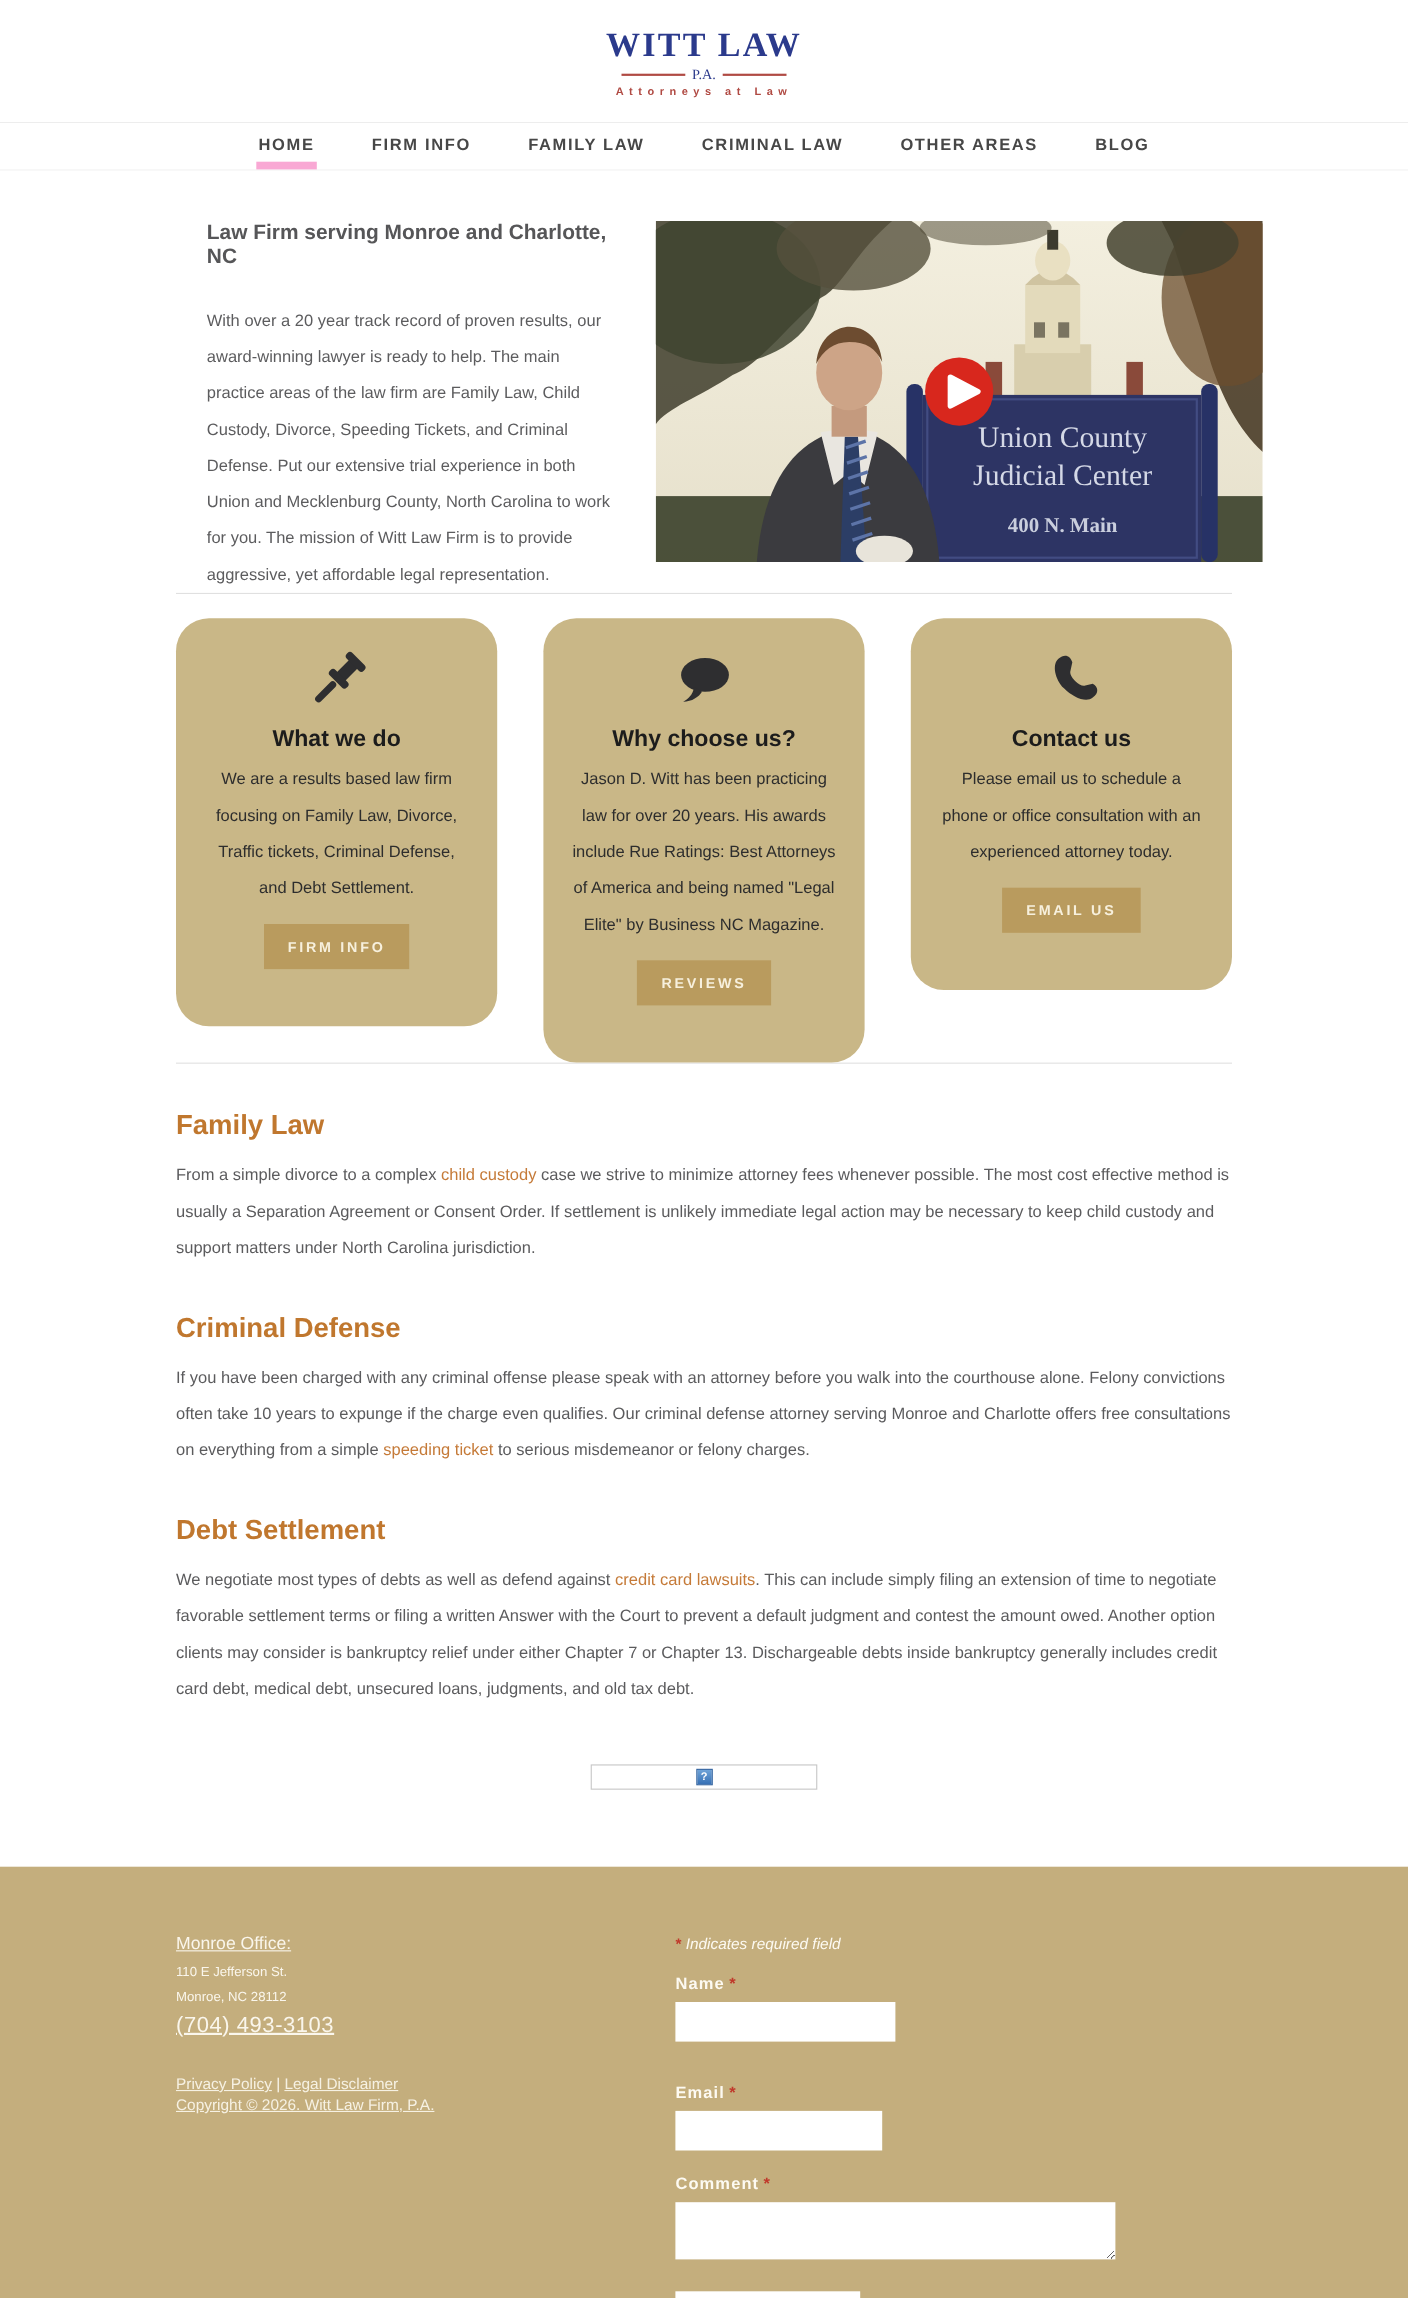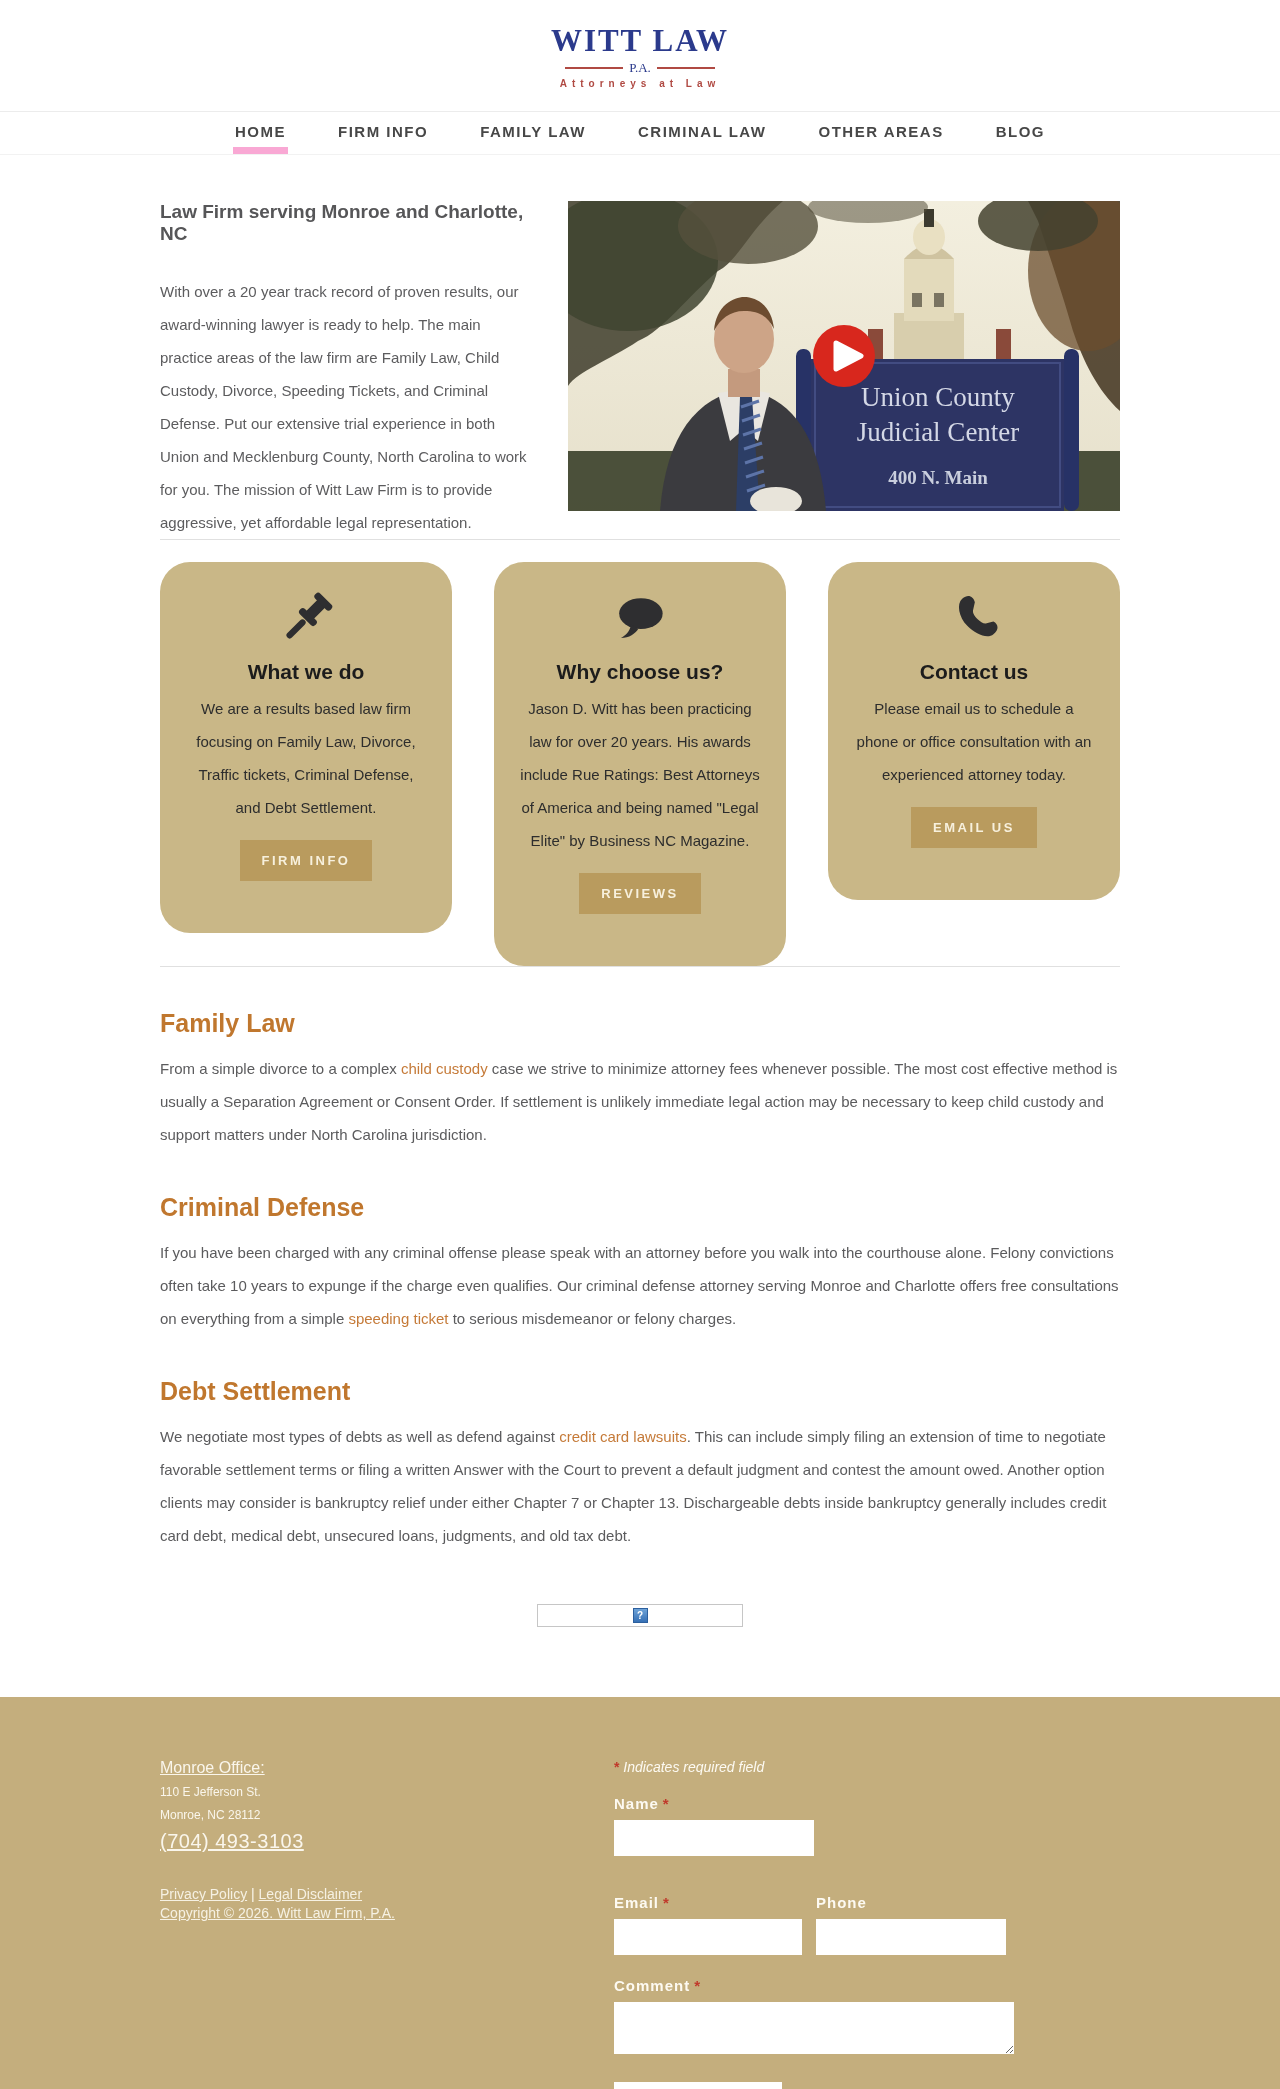--- a/index.html
+++ b/index.html
@@ -18,21 +18,21 @@
   
   .site-nav { height:43px; display:flex; justify-content:center; gap:48px; background:#fff; border-bottom:1px solid #f2f2f2; }
   .site-nav a { display:inline-block; text-decoration:none; color:#474747; font-size:15px; font-weight:bold; letter-spacing:1.5px; padding:11px 2px 0; }
   .site-nav a.active { border-bottom:7px solid #f9a8d4; padding-bottom:18px; }
 
   
   .container { width:960px; margin:0 auto; }
   hr.sep { border:none; border-top:1px solid #e0e0e0; margin:0; }
 
   
-  .hero { display:flex; gap:34px; padding-top:46px; }
+  .hero { display:flex; gap:34px; padding-top:46px;margin-left:28px; }
   .hero-text { width:374px; flex:none; }
   .hero-text h1 { font-size:19px; font-weight:bold; color:#565658; margin-bottom:30px; }
   .hero-text p { font-size:15px; color:#5c5c5e; line-height:33px; }
   .video-thumb { position:relative; width:552px; height:310px; flex:none; cursor:pointer; overflow:hidden; }
   .video-thumb svg { display:block; }
   .hero-sep { margin-top:20px; }
 
   
   .cards { display:flex; gap:42px; margin-top:22px; align-items:flex-start; }
   .card { width:292px; background:#c9b787; border-radius:30px; padding:28px 24px 52px; text-align:center; }
@@ -265,24 +265,20 @@
       <div class="required-note"><span class="req-star">*</span><span> Indicates required field</span></div>
 
       <div class="form-label"><span>Name</span><span class="req-star">*</span></div>
       <input type="text" class="input-name field-gap" style="">
 
       <div class="form-row">
         <div class="form-col">
           <div class="form-label"><span>Email</span><span class="req-star">*</span></div>
           <input type="text" style="">
         </div>
-        <div class="form-col">
-          <div class="form-label"><span>Phone</span></div>
-          <input type="text" style="">
-        </div>
       </div>
 
       <div class="comment-block">
         <div class="form-label"><span>Comment</span><span class="req-star">*</span></div>
         <textarea style=""></textarea>
       </div>
 
       <button class="submit-btn">CONTACT US</button>
     </div>
 

